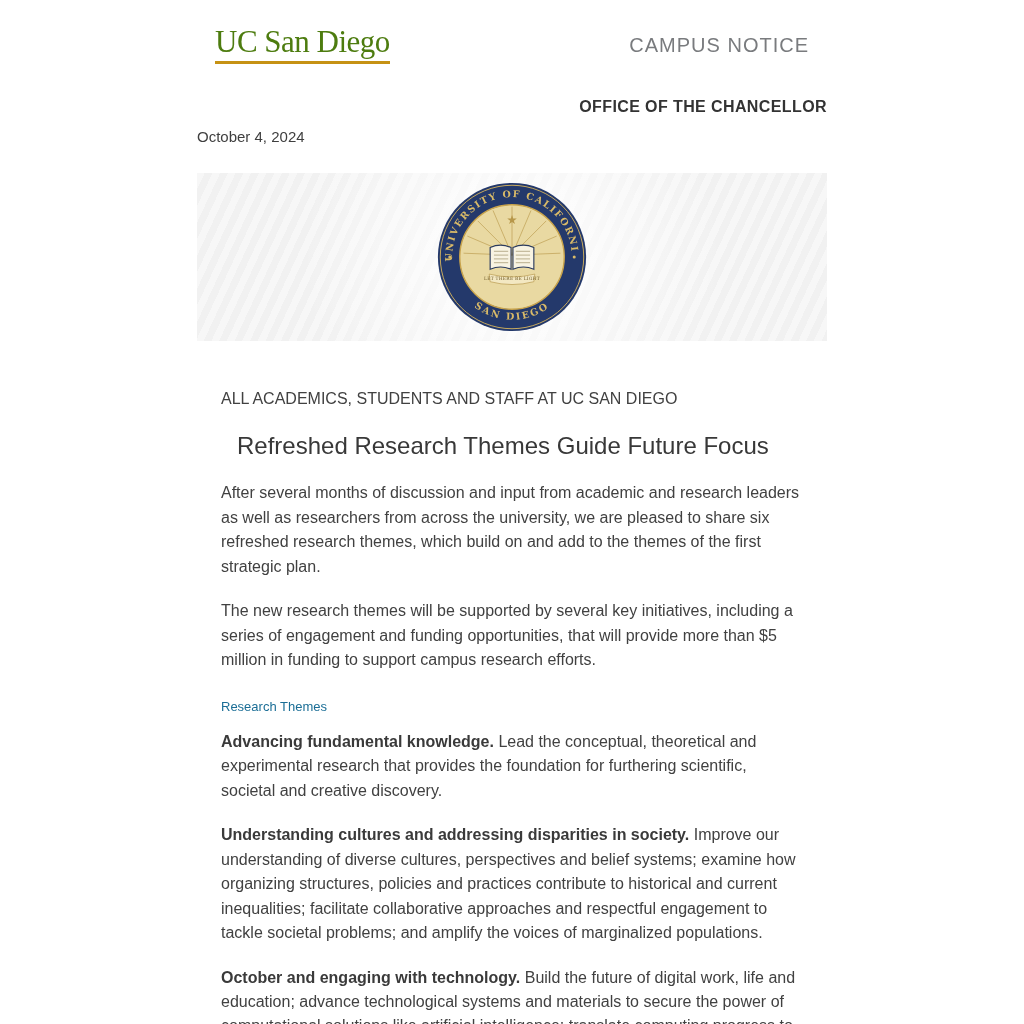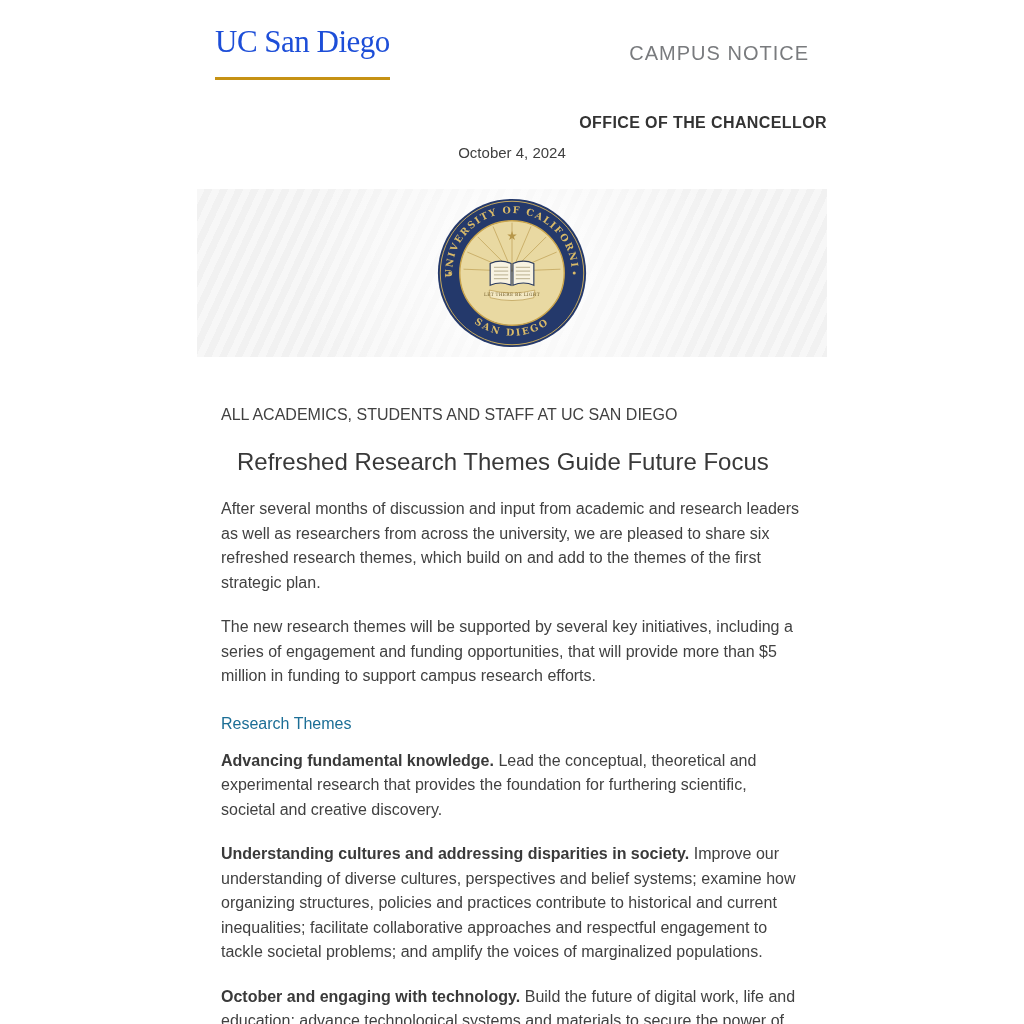--- a/index.html
+++ b/index.html
@@ -22,24 +22,24 @@
   
   .header {
     display: flex;
     justify-content: space-between;
     align-items: center;
     padding: 26px 18px 0 18px;
   }
   .logo {
     font-family: "Liberation Serif", serif;
     font-size: 31px;
-    color: #1d4ed8;
+    color: #4d7c0f;
     letter-spacing: -0.5px;
     border-bottom: 3px solid #C69214;
-    padding-bottom: 20px;
+    padding-bottom: 4px;
     line-height: 1;
     white-space: nowrap;
   }
   .campus-notice {
     font-size: 20px;
     color: #797B7E;
     letter-spacing: 1px;
     font-weight: 400;
     white-space: nowrap;
   }
@@ -48,21 +48,20 @@
   .office {
     margin-top: 34px;
     text-align: right;
     font-size: 16px;
     font-weight: 700;
     color: #333333;
     letter-spacing: 0.4px;
   }
   .date {
     margin-top: 12px;
-    text-align: center;
     font-size: 15px;
     color: #3f3f3f;
   }
 
   
   .banner {
     margin-top: 28px;
     height: 168px;
     display: flex;
     align-items: center;
@@ -90,21 +89,21 @@
     margin: 0 0 20px 16px;
     line-height: 1.25;
   }
   .content p {
     font-size: 16px;
     line-height: 1.53;
     margin: 16px 0 20px 0;
     color: #414141;
   }
   .section-heading {
-    font-size: 16px;
+    font-size: 13px;
     font-weight: 400;
     color: #1B6E96;
     margin: 26px 0 16px 0;
   }
   .theme-lead {
     font-weight: 700;
     color: #3a3a3a;
   }
 </style>
 </head>

